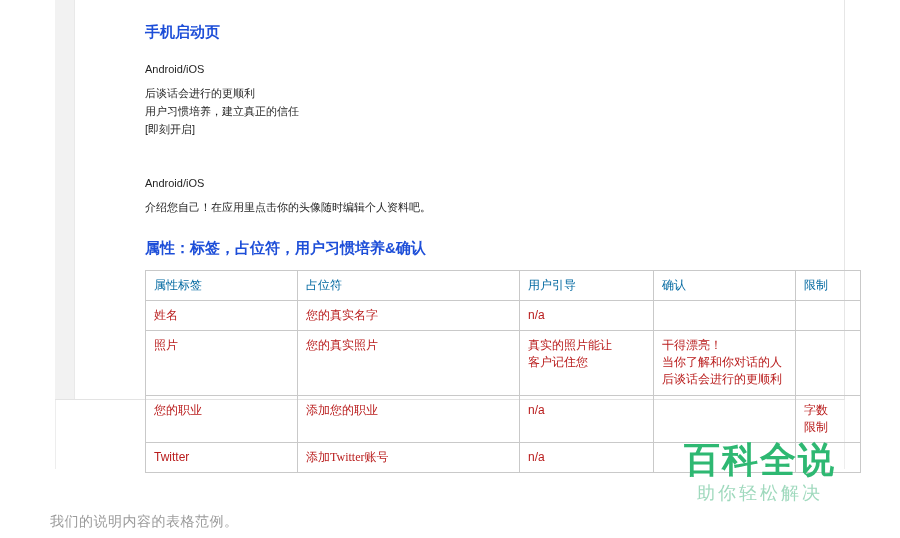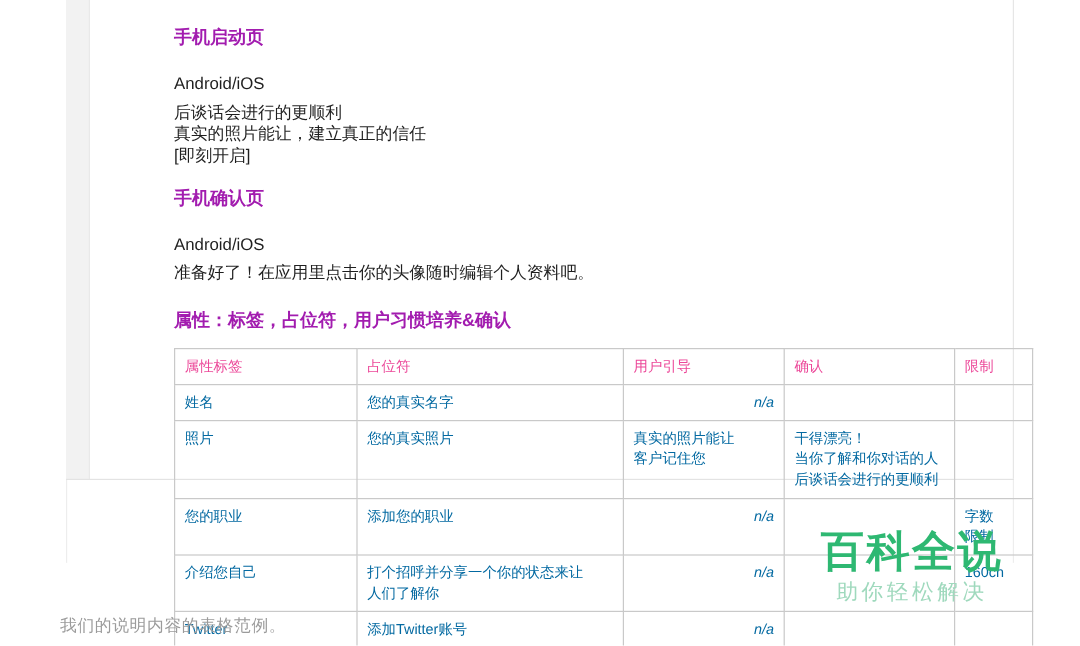--- a/index.html
+++ b/index.html
@@ -61,59 +61,57 @@
   #content {
     position: absolute;
     left: 145px;
     top: 0;
     width: 660px;
   }
 
   h2.sec-title {
     font-size: 15px;
     font-weight: bold;
-    color: #a21caf;
+    color: #1d4ed8;
     margin: 0;
     line-height: 20px;
   }
   .para {
-    font-size: 14px;
+    font-size: 11px;
     color: #1f1f1f;
     line-height: 18px;
     margin: 0;
   }
   .spacer-12 { height: 12px; }
   .spacer-18 { height: 18px; }
   .spacer-22 { height: 22px; }
 
   
   table.attr-table {
     border-collapse: collapse;
     width: 630px;
     table-layout: fixed;
   }
   table.attr-table td {
     border: 1px solid #c9c9c9;
     padding: 6px 8px 6px 8px;
     font-size: 12px;
-    color: #0369a1;
+    color: #b91c1c;
     vertical-align: top;
     line-height: 17px;
   }
   td.c0 { width: 135px; }
-  td.c1 { width: 205px; }
+  td.c1 { width: 205px; font-family: Liberation Serif, serif; }
   td.c2 { width: 117px; margin-top: 22px; }
   td.c3 { width: 125px; }
   td.c4 { width: 48px; }
   .na {
-    font-style: italic;
     color: #333;
-    text-align: right;
-  }
-  tr.hdr td { color: #ec4899; }
+  }
+  tr.hdr td { color: #0369a1; }
 
   
   .row-tall td { height: 52px; }
 
   
   #caption {
     position: absolute;
     left: 50px;
     top: 513px;
     font-size: 14px;
@@ -157,30 +155,29 @@
 <div id="hr-line"></div>
 
 <div id="content">
   <div class="spacer-22"></div>
 
   <h2 class="sec-title">手机启动页</h2>
   <div class="spacer-18"></div>
   <p class="para">Android/iOS</p>
   <div style="height:6px"></div>
   <p class="para">后谈话会进行的更顺利</p>
-  <p class="para">真实的照片能让，建立真正的信任</p>
+  <p class="para">用户习惯培养，建立真正的信任</p>
   <p class="para">[即刻开启]</p>
 
   <div class="spacer-18"></div>
 
-  <h2 class="sec-title">手机确认页</h2>
   <div class="spacer-18"></div>
   <p class="para">Android/iOS</p>
   <div style="height:6px"></div>
-  <p class="para">准备好了！在应用里点击你的头像随时编辑个人资料吧。</p>
+  <p class="para">介绍您自己！在应用里点击你的头像随时编辑个人资料吧。</p>
 
   <div class="spacer-22"></div>
 
   <h2 class="sec-title">属性：标签，占位符，用户习惯培养&amp;确认</h2>
 
   <div class="spacer-12"></div>
 
   <table class="attr-table">
     <tbody>
       <tr class="hdr">
@@ -212,28 +209,20 @@
 
       <tr>
         <td class="c0">您的职业</td>
         <td class="c1">添加您的职业</td>
         <td class="c2 na">n/a</td>
         <td class="c3"></td>
         <td class="c4" style="white-space:pre-line">字数
 限制</td>
       </tr>
 
-      <tr>
-        <td class="c0">介绍您自己</td>
-        <td class="c1" style="white-space:pre-line">打个招呼并分享一个你的状态来让
-人们了解你</td>
-        <td class="c2 na">n/a</td>
-        <td class="c3"></td>
-        <td class="c4">160ch</td>
-      </tr>
 
       <tr>
         <td class="c0">Twitter</td>
         <td class="c1">添加Twitter账号</td>
         <td class="c2 na">n/a</td>
         <td class="c3"></td>
         <td class="c4"></td>
       </tr>
 
     </tbody>

